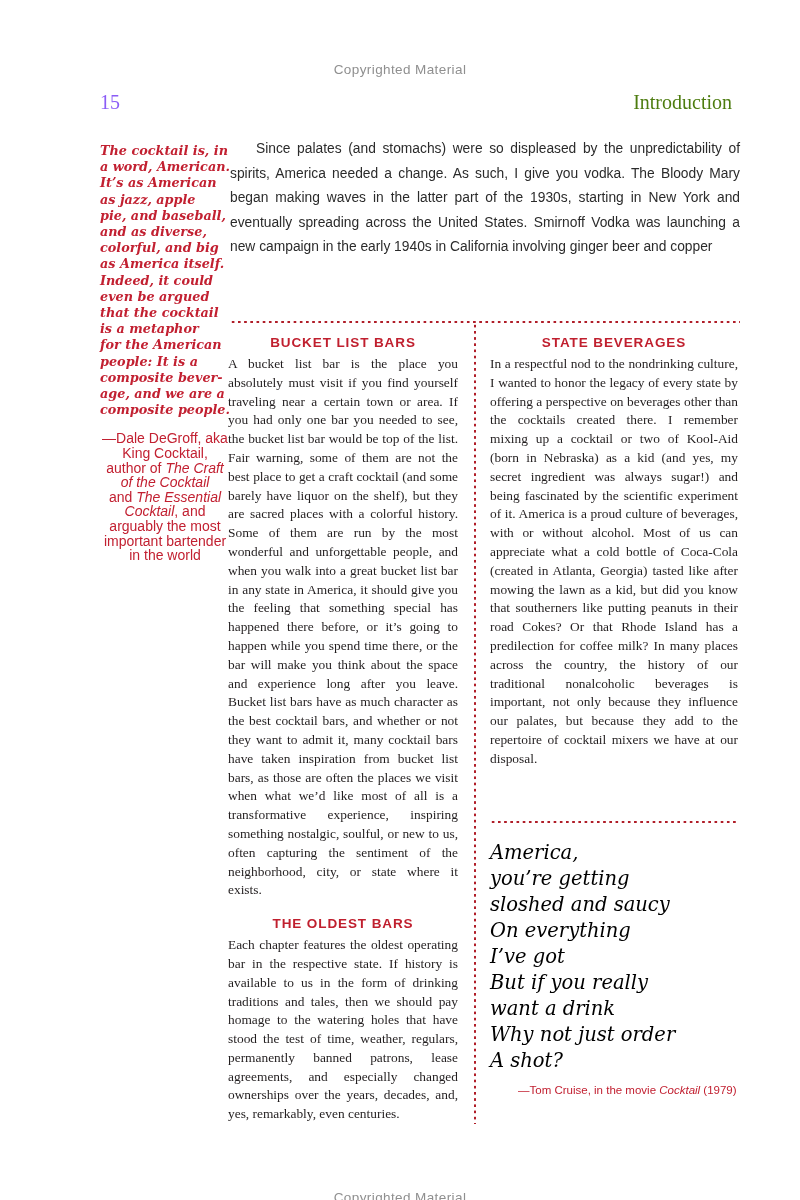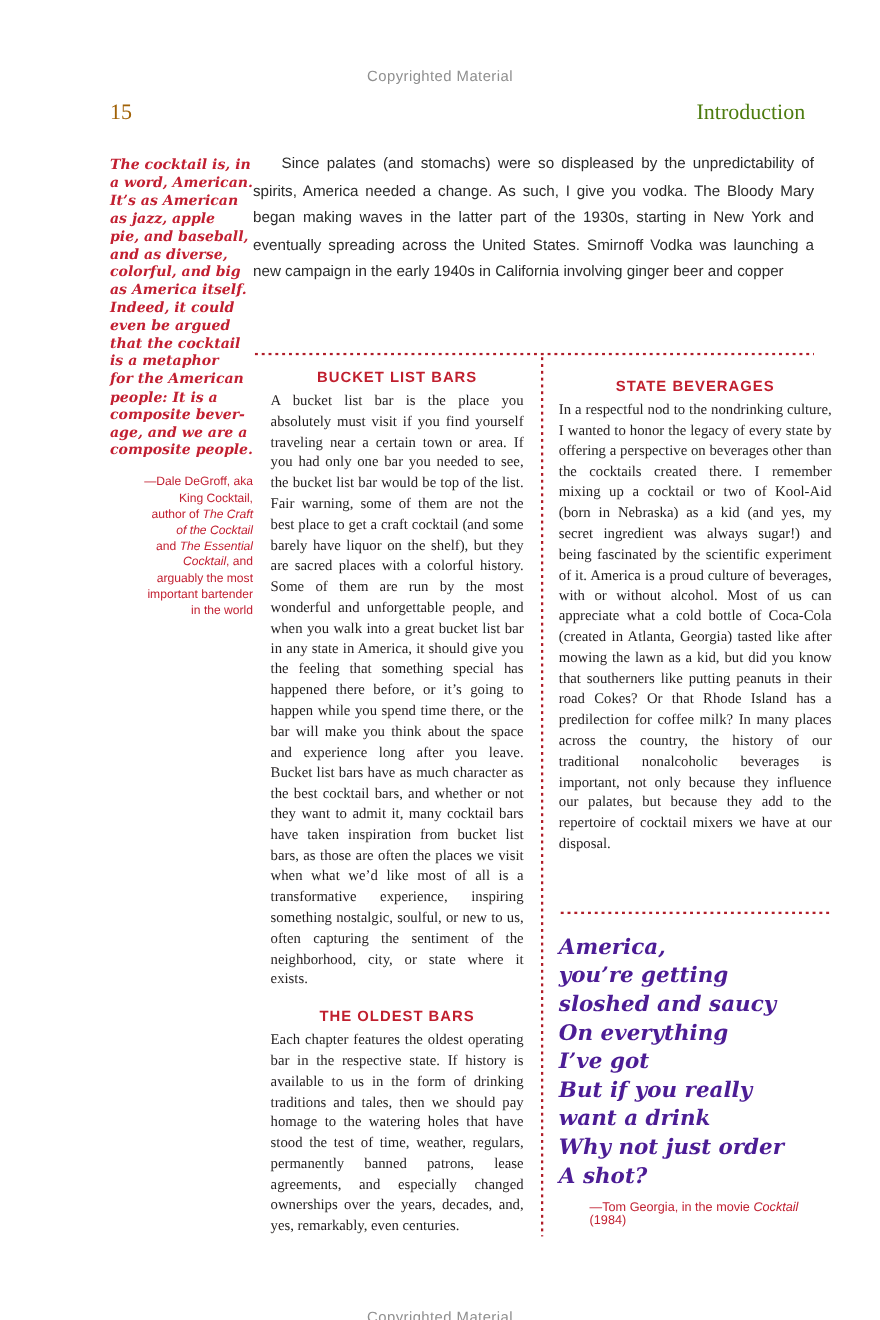--- a/index.html
+++ b/index.html
@@ -22,21 +22,21 @@
     letter-spacing: 0.4px;
   }
   .copyright.top { top: 27px; }
   .copyright.bottom { top: 1155px; }
 
   .page-number {
     position: absolute;
     left: 100px; top: 56px;
     font-family: "Liberation Serif", serif;
     font-size: 20px;
-    color: #a16207;
+    color: #8b5cf6;
   }
   .chapter-title {
     position: absolute;
     right: 60px; top: 56px;
     font-family: "Liberation Serif", serif;
     font-size: 20px;
     color: #4d7c0f;
   }
 
   
@@ -49,24 +49,24 @@
     font-family: "DejaVu Serif", serif;
     font-style: italic;
     font-weight: bold;
     font-size: 12.8px;
     line-height: 16.2px;
     color: #c22031;
     white-space: pre-line;
   }
   .sidebar-attribution {
     margin-top: 13px;
-    font-size: 11px;
+    font-size: 14px;
     line-height: 14.6px;
     color: #c22031;
-    text-align: right;
+    text-align: center;
     white-space: pre-line;
   }
   .it { font-style: italic; }
 
   
   .intro {
     position: absolute;
     left: 230px; top: 102px;
     width: 510px;
     font-size: 13.8px;
@@ -96,24 +96,24 @@
     background-size: 4px 6.2px;
     background-repeat: repeat-y;
     background-position: 1px 0;
     margin: 0 14px;
     align-self: stretch;
   }
 
   
   .columns {
     position: absolute;
-    left: 246px; top: 288px;
+    left: 228px; top: 288px;
     width: 510px;
     display: flex;
-    align-items: center;
+    align-items: flex-start;
   }
   .col-left  { width: 230px; padding-top: 12px; }
   .col-right { width: 248px; padding-top: 12px; display: flex; flex-direction: column; }
 
   .section-heading {
     font-size: 13.5px;
     font-weight: bold;
     letter-spacing: 0.9px;
     color: #c01f2e;
     text-align: center;
@@ -127,24 +127,24 @@
     text-align: justify;
     margin: 0;
   }
   .section + .section { margin-top: 16px; }
 
   .rule-mid { margin-top: 50px; margin-bottom: 17px; }
 
   .poem {
     font-family: "DejaVu Serif", serif;
     font-style: italic;
-    font-weight: bold;
+    font-weight: normal;
     font-size: 19.5px;
     line-height: 26px;
-    color: #4c1d95;
+    color: #000000;
     white-space: pre-line;
   }
   .poem-attribution {
     margin-top: 10px;
     margin-left: 28px;
     font-size: 11.5px;
     color: #c22031;
   }
 </style>
 </head>
@@ -217,20 +217,20 @@
 
       <div class="poem">America,
 you’re getting
 sloshed and saucy
 On everything
 I’ve got
 But if you really
 want a drink
 Why not just order
 A shot?</div>
-      <div class="poem-attribution"><span>—Tom Georgia, in the movie </span><span class="it">Cocktail</span><span> (1984)</span></div>
+      <div class="poem-attribution"><span>—Tom Cruise, in the movie </span><span class="it">Cocktail</span><span> (1979)</span></div>
     </div>
 
   </div>
 
   <div class="copyright bottom">Copyrighted Material</div>
 
 </div>
 
 </body></html>

